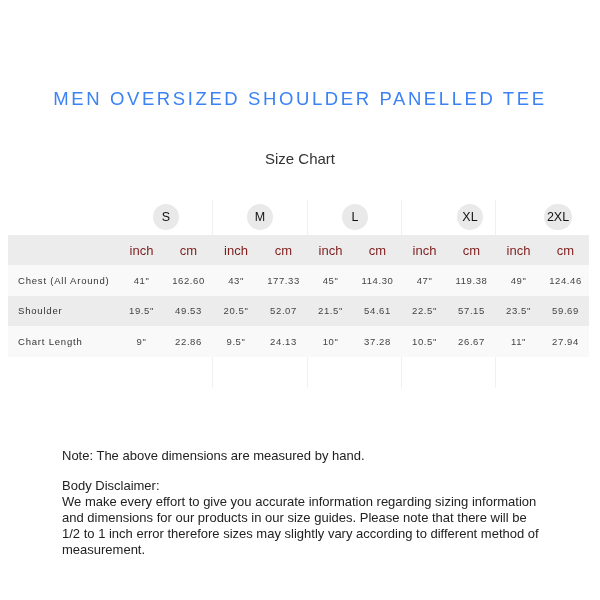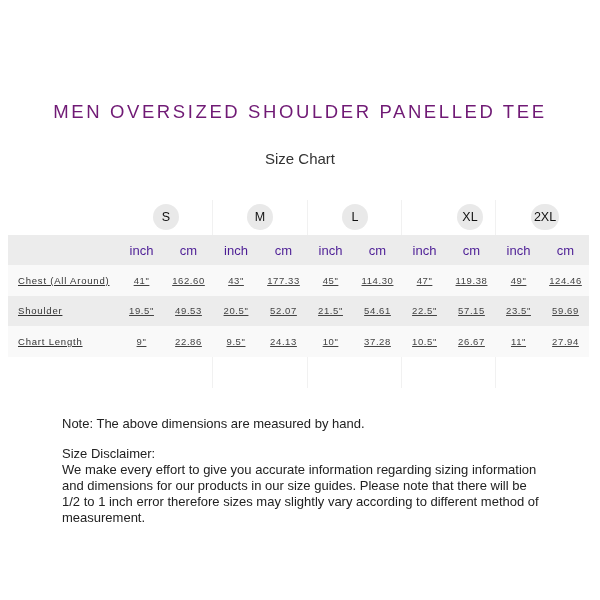--- a/index.html
+++ b/index.html
@@ -1,69 +1,69 @@
 <!DOCTYPE html>
 <html><head>
 <meta charset="utf-8">
 <style>
   html, body { margin:0; padding:0; }
   body {
     width:600px; height:600px; background:#ffffff; position:relative; overflow:hidden;
     font-family: "Liberation Sans", "DejaVu Sans", sans-serif; color:#1a1a1a;
   }
   .title {
-    position:absolute; left:0; width:600px; top:101px; text-align:center;
-    font-size:18.5px; letter-spacing:2.6px; color:#701a75; font-weight:400;
+    position:absolute; left:0; width:600px; top:88px; text-align:center;
+    font-size:18.5px; letter-spacing:2.6px; color:#3b82f6; font-weight:400;
   }
   .subtitle {
     position:absolute; left:0; width:600px; top:150px; text-align:center;
     font-size:15px; color:#333;
   }
   .badges { position:absolute; top:204px; left:0; width:600px; height:26px; }
   .badge {
     position:absolute; top:0; height:26px; min-width:26px; border-radius:13px;
     background:#e9e9e9; color:#111; font-size:12.5px; line-height:26px; text-align:center;
     transform:translateX(-50%); padding:0 1px; box-sizing:border-box;
   }
   .vdiv { position:absolute; top:200px; width:1px; height:188px; background:#f1f1f1; }
   table.chart {
     position:absolute; left:8px; top:235px; width:581px; border-collapse:collapse;
     table-layout:fixed;
   }
   table.chart td, table.chart th { padding:0; text-align:center; }
   table.chart thead tr { background:#ececec; height:30px; }
-  table.chart thead th { font-weight:400; font-size:13px; color:#4c1d95; }
+  table.chart thead th { font-weight:400; font-size:13px; color:#7f1d1d; }
   table.chart tbody tr { height:30.5px; }
   table.chart tbody tr:nth-child(odd) { background:#f9f9f9; }
   table.chart tbody tr:nth-child(even) { background:#ececec; }
-  table.chart tbody td { font-size:9.5px; color:#444; letter-spacing:0.6px;text-decoration:underline; }
+  table.chart tbody td { font-size:9.5px; color:#444; letter-spacing:0.6px; }
   table.chart tbody td.label { text-align:left; padding-left:10px; color:#333; font-size:9.5px; letter-spacing:0.8px; }
   .notes {
     position:absolute; left:62px; top:416px; width:480px; font-size:13px; color:#222; line-height:16px;
   }
   .notes p { margin:0; }
-  .notes .note { margin-bottom:14px; }
+  .notes .note { margin-bottom:14px;margin-top:32px; }
 </style>
 </head>
 <body>
 
 <div class="title">MEN OVERSIZED SHOULDER PANELLED TEE</div>
 <div class="subtitle">Size Chart</div>
 
 <div class="vdiv" style="left:212px"></div>
 <div class="vdiv" style="left:307px"></div>
 <div class="vdiv" style="left:401px"></div>
 <div class="vdiv" style="left:495px"></div>
 
 <div class="badges">
   <div class="badge" style="left:166px">S</div>
   <div class="badge" style="left:260px">M</div>
   <div class="badge" style="left:355px">L</div>
   <div class="badge" style="left:470px">XL</div>
-  <div class="badge" style="left:545px;min-width:28px">2XL</div>
+  <div class="badge" style="left:558px;min-width:28px">2XL</div>
 </div>
 
 <table class="chart">
   <colgroup>
     <col style="width:110px">
     <col style="width:47px">
       <col style="width:47px">
     <col style="width:48px">
       <col style="width:47px">
     <col style="width:47px">
@@ -126,15 +126,15 @@
       <td>10.5"</td>
       <td>26.67</td>
       <td>11"</td>
       <td>27.94</td>
     </tr>
   </tbody>
 </table>
 
 <div class="notes">
   <p class="note">Note: The above dimensions are measured by hand.</p>
-  <p>Size Disclaimer:</p>
+  <p>Body Disclaimer:</p>
   <p>We make every effort to give you accurate information regarding sizing information and dimensions for our products in our size guides. Please note that there will be 1/2 to 1 inch error therefore sizes may slightly vary according to different method of measurement.</p>
 </div>
 
 </body></html>

